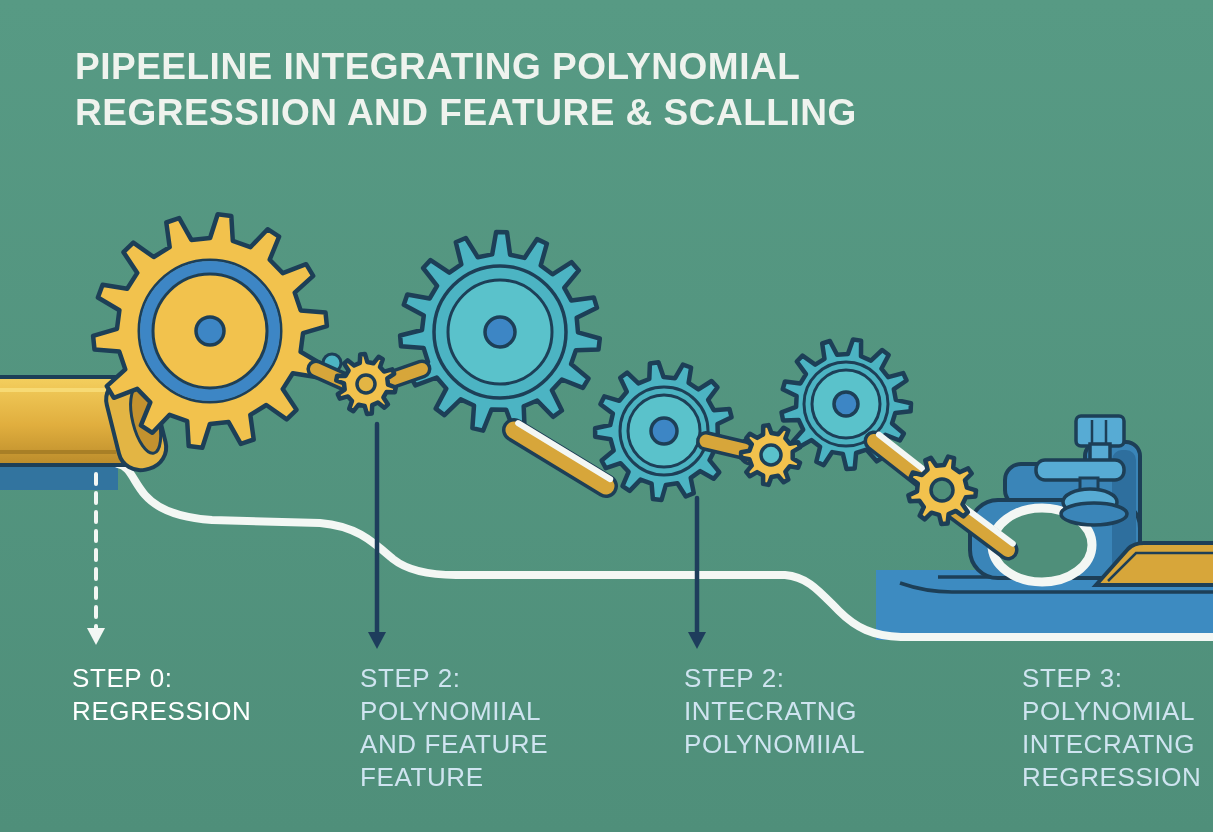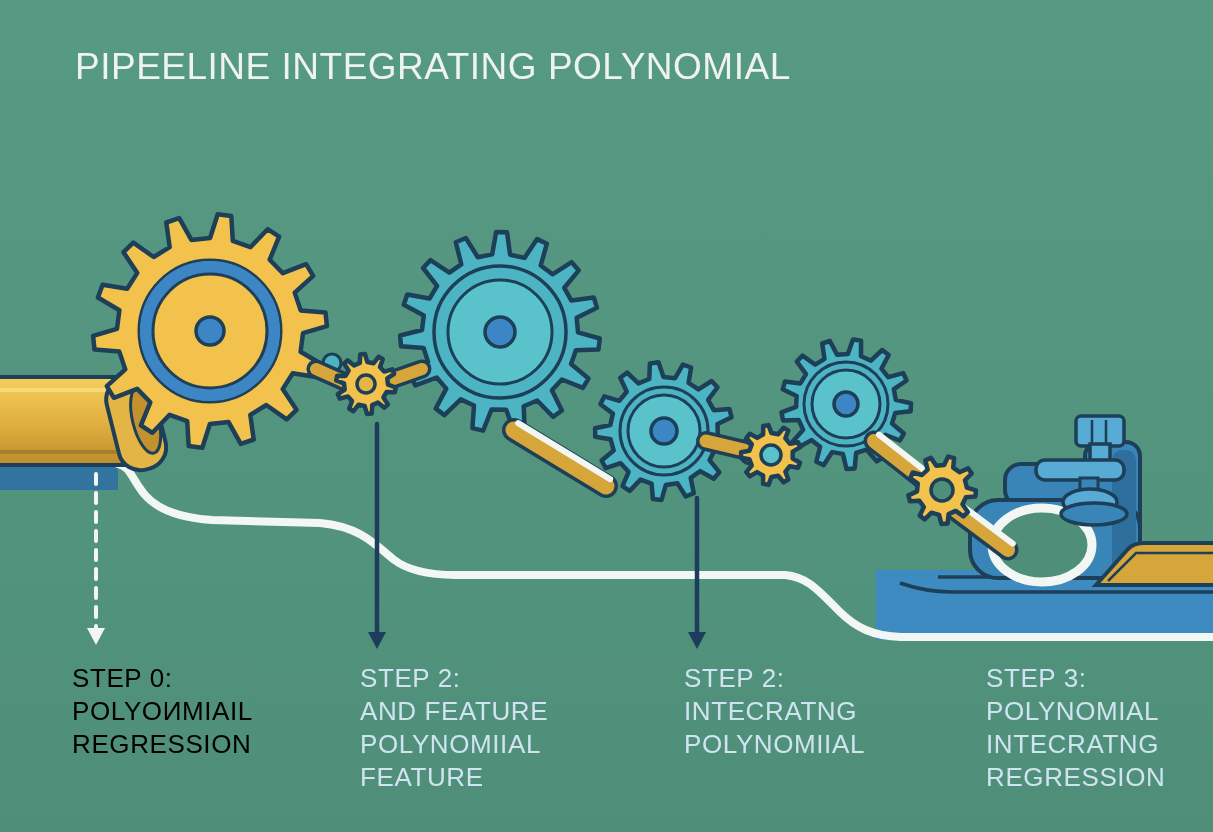--- a/index.html
+++ b/index.html
@@ -1,19 +1,19 @@
 <!DOCTYPE html>
 <html><head>
 <meta charset="utf-8">
 <style>
   html,body{margin:0;padding:0;}
   .stage{position:relative;width:1213px;height:832px;overflow:hidden;
          font-family:"Liberation Sans",sans-serif;background:#549580;}
   #scene{position:absolute;left:0;top:0;}
-  .title{position:absolute;left:75px;top:44px;font-size:37px;font-weight:normal;
+  .title{position:absolute;left:75px;top:44px;font-size:37px;font-weight:bold;
          letter-spacing:.5px;line-height:46px;color:#eff3ee;}
   .step{position:absolute;top:662px;font-size:26px;letter-spacing:.6px;
         line-height:33px;font-weight:400;color:#cfe4f0;}
   .s0{left:72px}.s1{left:360px}.s2{left:684px}.s3{left:986px}
 </style>
 </head>
 <body>
 
 <div class="stage">
   <svg id="scene" width="1213" height="832" viewBox="0 0 1213 832">
@@ -128,39 +128,39 @@
         <polygon points="368,632 386,632 377,649" fill="#1e3d5c"></polygon>
       </g>
       <g>
         <line x1="697" y1="498" x2="697" y2="632" stroke="#1e3d5c" stroke-width="4.5" stroke-linecap="round"></line>
         <polygon points="688,632 706,632 697,649" fill="#1e3d5c"></polygon>
       </g>
     </svg>
 
   <div class="title" style="color: rgb(239, 243, 238);">
     <div>PIPEELINE INTEGRATING POLYNOMIAL</div>
+    <div>REGRESSIION AND FEATURE &amp; SCALLING</div>
   </div>
 
-  <div class="step s0" style="color: #000000;">
+  <div class="step s0" style="color: #ffffff;">
     <div>STEP 0:</div>
-    <div>POLYOИMIAIL</div>
     <div>REGRESSION</div>
     <div></div>
   </div>
   <div class="step s1" style="color: rgb(207, 228, 240);">
     <div>STEP 2:</div>
+    <div>POLYNOMIIAL</div>
     <div>AND FEATURE</div>
-    <div>POLYNOMIIAL</div>
     <div>FEATURE</div>
   </div>
   <div class="step s2" style="color: rgb(207, 228, 240);">
     <div>STEP 2:</div>
     <div>INTECRATNG</div>
     <div>POLYNOMIIAL</div>
     <div></div>
   </div>
-  <div class="step s3" style="color: rgb(207, 228, 240);">
+  <div class="step s3" style="color: rgb(207, 228, 240); margin-left: 36px;">
     <div>STEP 3:</div>
     <div>POLYNOMIAL</div>
     <div>INTECRATNG</div>
     <div>REGRESSION</div>
   </div>
 </div>
 
 </body></html>

